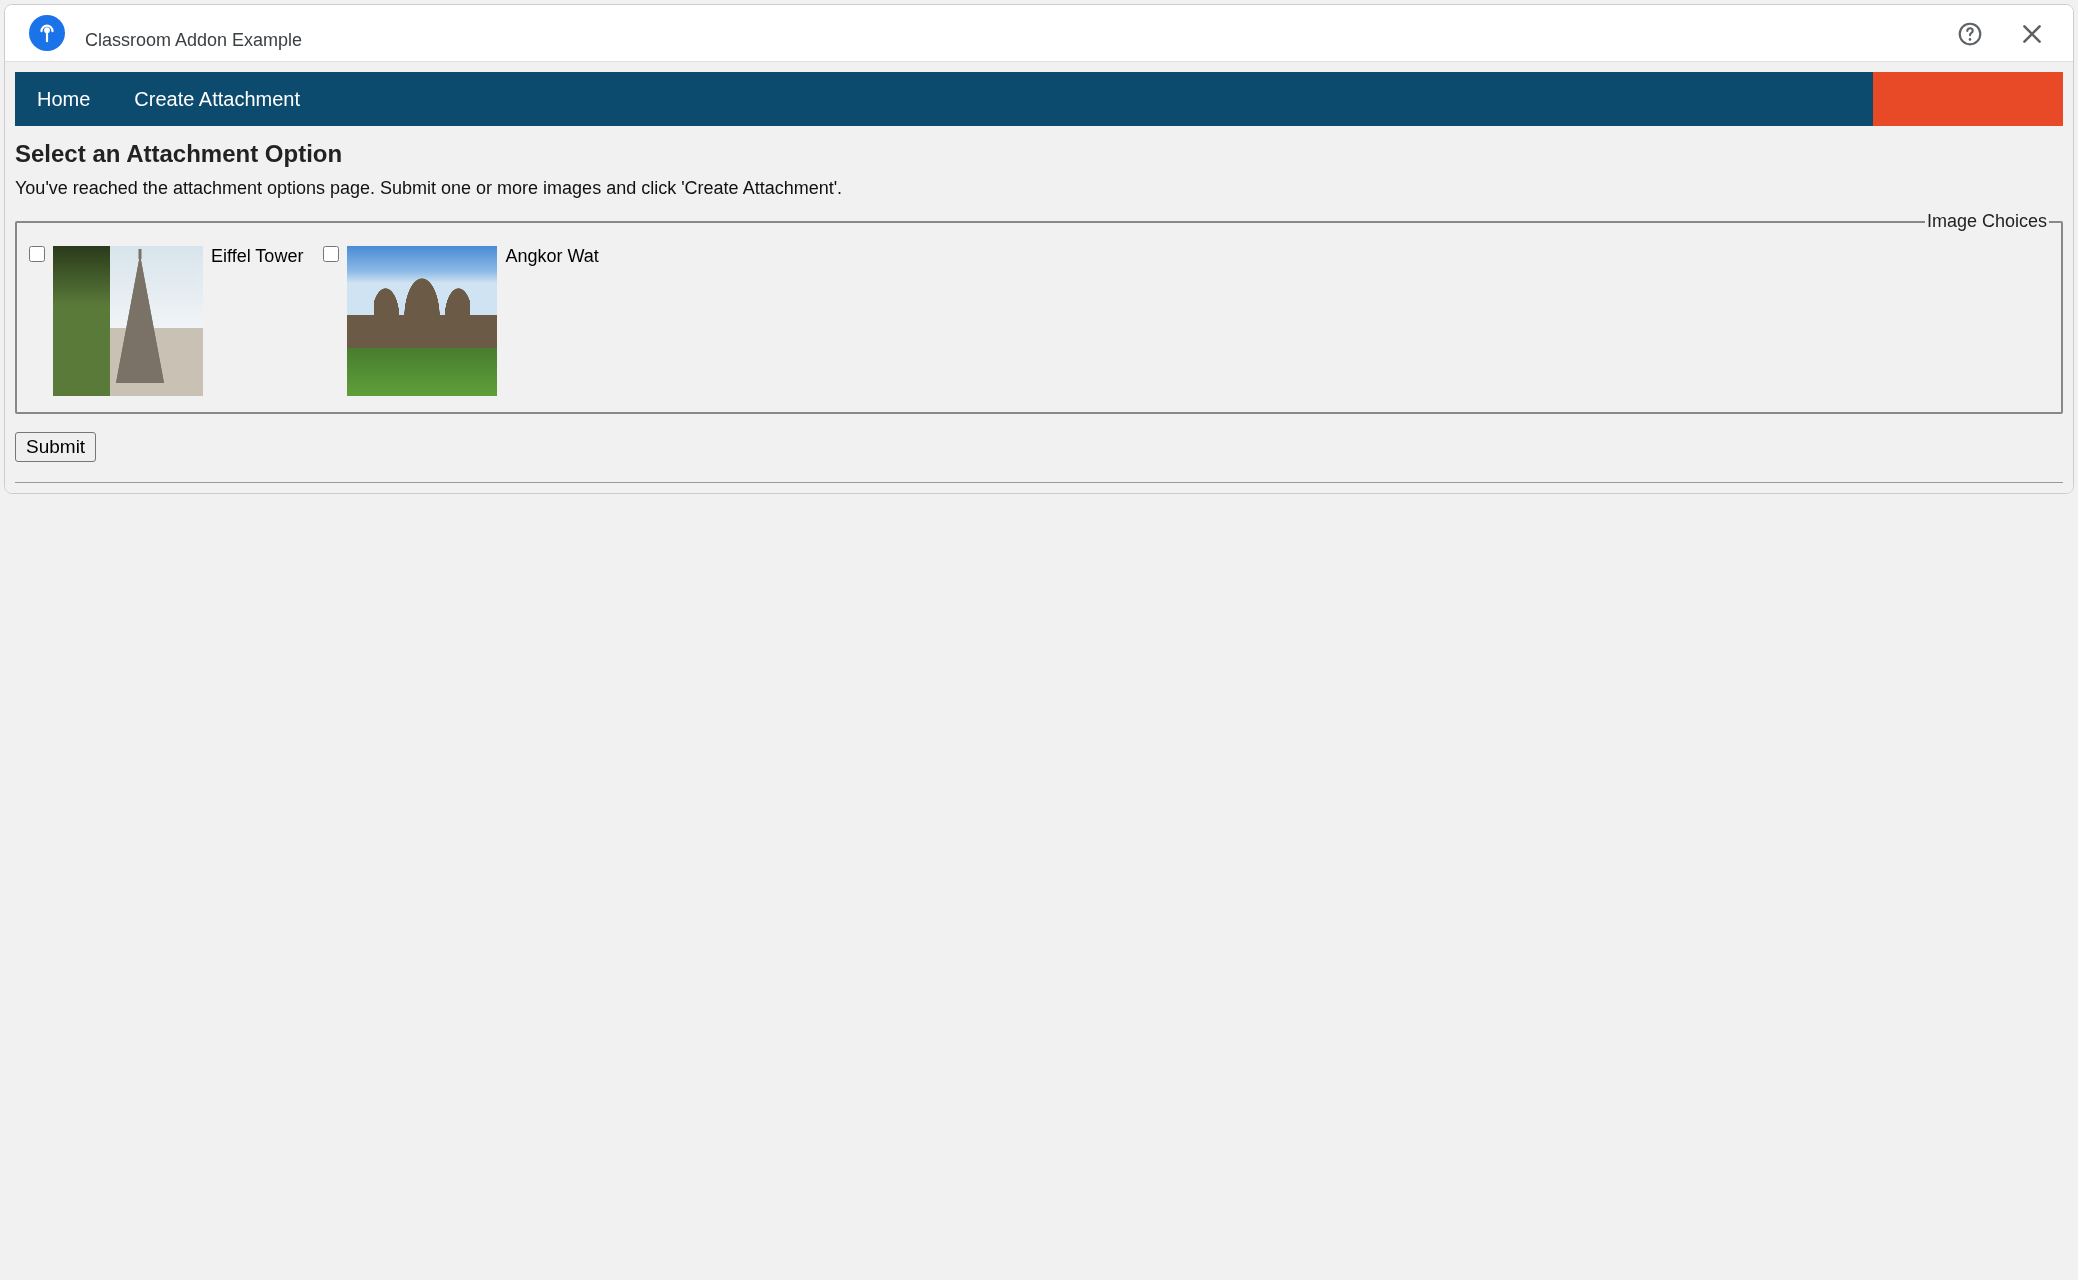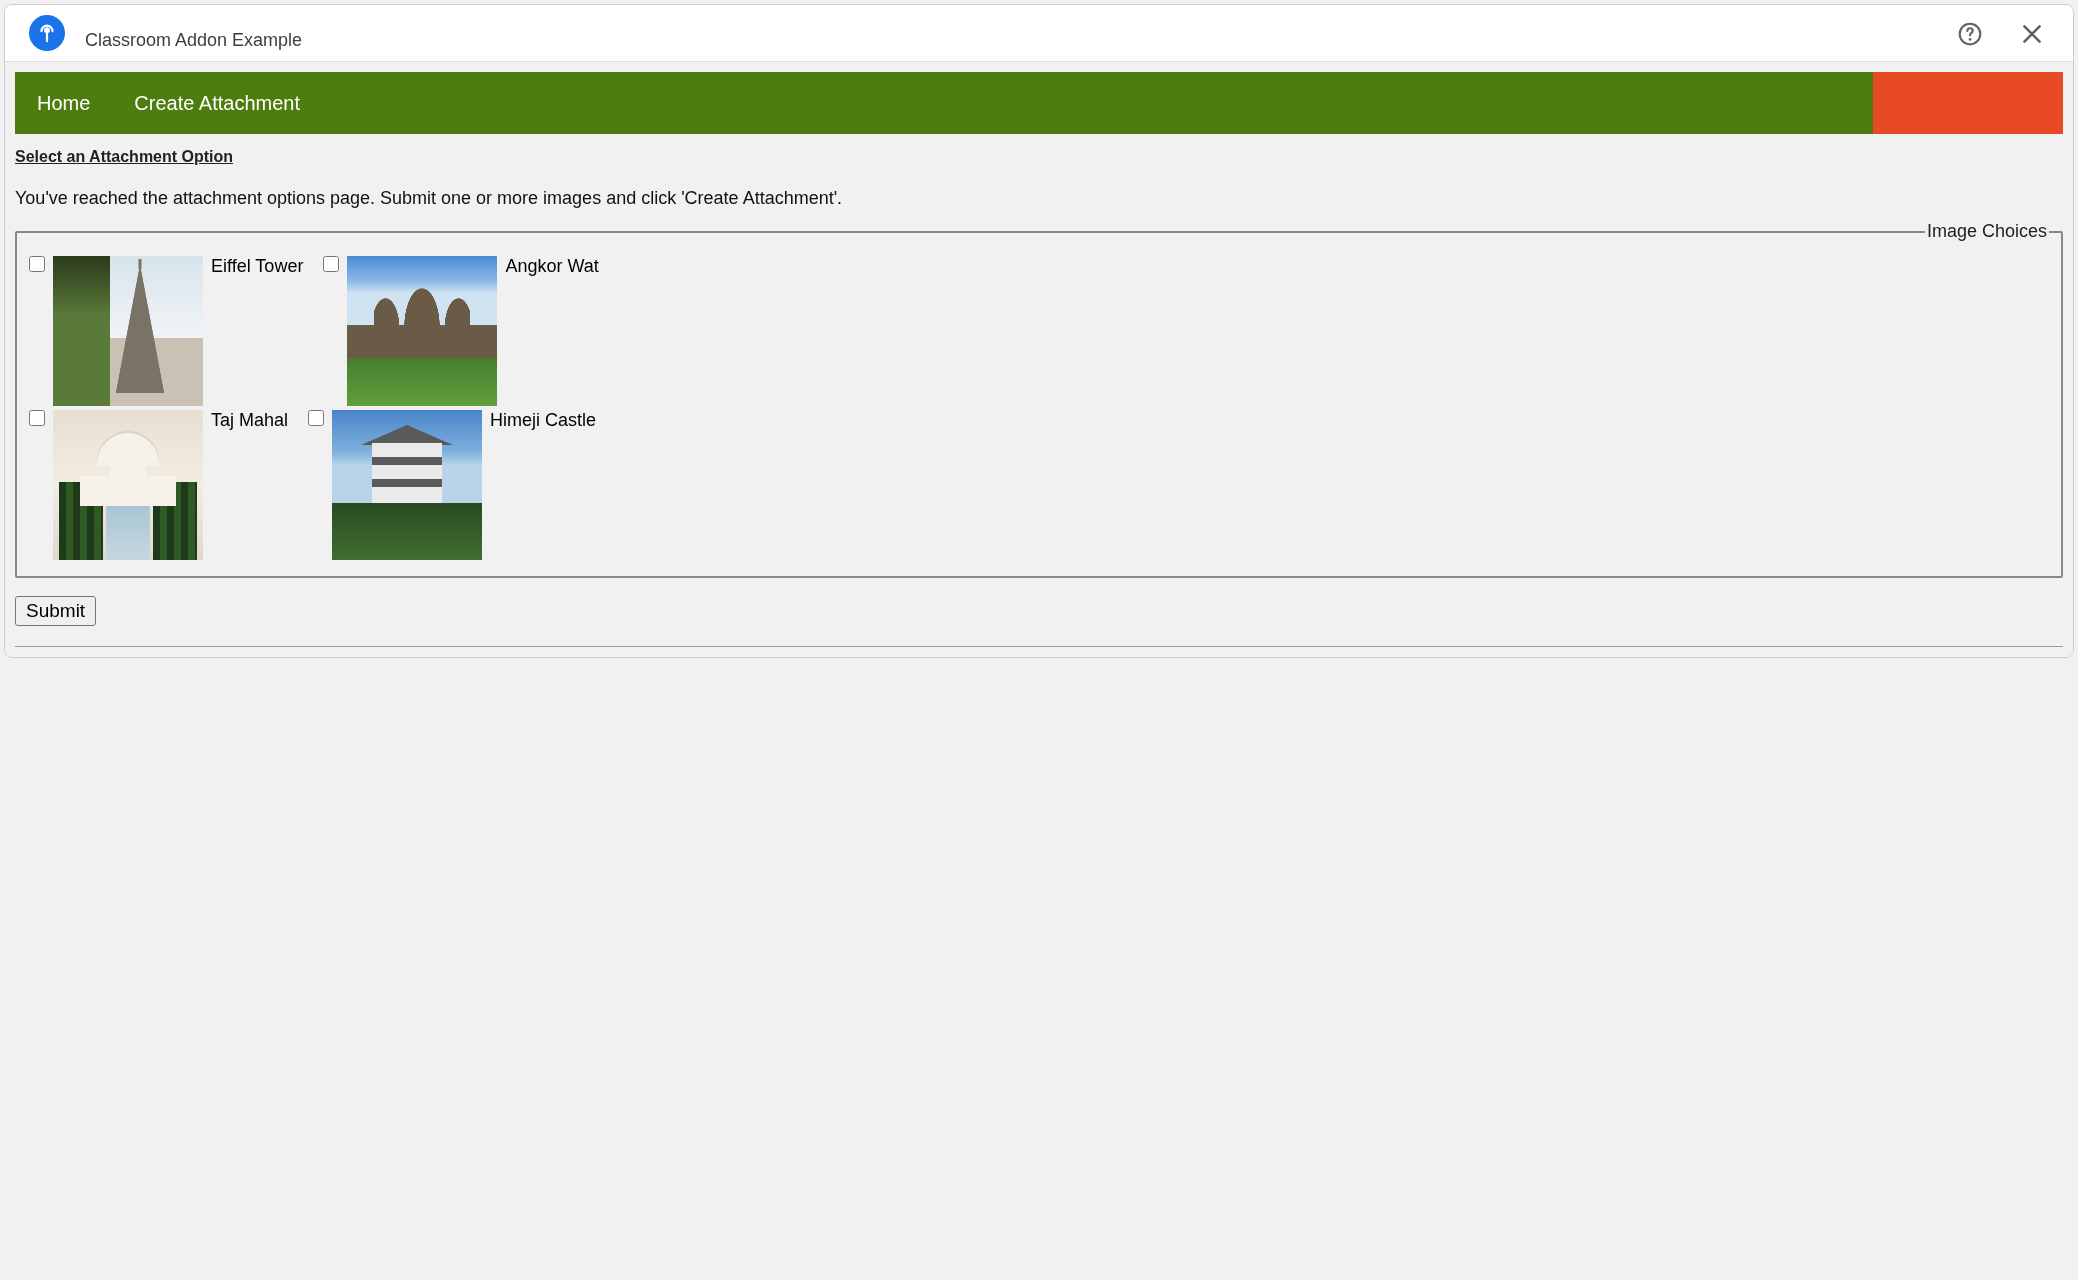--- a/index.html
+++ b/index.html
@@ -71,23 +71,23 @@
     }
     .dialog-action-btn svg {
       width: 26px;
       height: 26px;
     }
     .content-area {
       padding: 10px;
       background: #f1f1f1;
     }
     .nav-bar {
-      background: #4d7c0f;
-      display: flex;
-      height: 62px;
+      background: #0c4a6e;
+      display: flex;
+      height: 54px;
       align-items: stretch;
       margin-bottom: 14px;
       justify-content: center;
     }
     .nav-item {
       color: #fff;
       font-size: 20px;
       padding: 0 22px;
       display: flex;
       align-items: center;
@@ -95,25 +95,24 @@
       text-decoration: none;
     }
     .nav-spacer {
       flex: 1;
     }
     .nav-accent {
       width: 190px;
       background: #e84a27;
     }
     .page-heading {
-      font-size: 16px;
+      font-size: 24px;
       font-weight: bold;
-      margin: 14px 0 22px 0;
+      margin: 14px 0 10px 0;
       color: #222;
-      text-decoration: underline;
     }
     .page-description {
       font-size: 18px;
       margin-bottom: 12px;
       color: #111;
     }
     fieldset.image-choices {
       border: 2px solid #888;
       border-radius: 2px;
       padding: 14px 12px 12px 12px;
@@ -357,35 +356,19 @@
           <span class="thumb thumb-eiffel"></span>
           <span class="choice-label">Eiffel Tower</span>
         </label>
         <label class="choice-item">
           <input type="checkbox" style="">
           <span class="thumb thumb-angkor"></span>
           <span class="choice-label">Angkor Wat</span>
         </label>
       </div>
 
-      <div class="choices-row">
-        <label class="choice-item">
-          <input type="checkbox" style="">
-          <span class="thumb thumb-taj">
-            <span class="trees-l"></span>
-              <span class="pool"></span>
-              <span class="trees-r"></span>
-          </span>
-          <span class="choice-label">Taj Mahal</span>
-        </label>
-        <label class="choice-item">
-          <input type="checkbox" style="">
-          <span class="thumb thumb-himeji"></span>
-          <span class="choice-label">Himeji Castle</span>
-        </label>
-      </div>
     </fieldset>
 
     <button class="submit-btn">Submit</button>
 
     <hr class="bottom-rule">
   </div>
 </div>
 
 </body></html>

